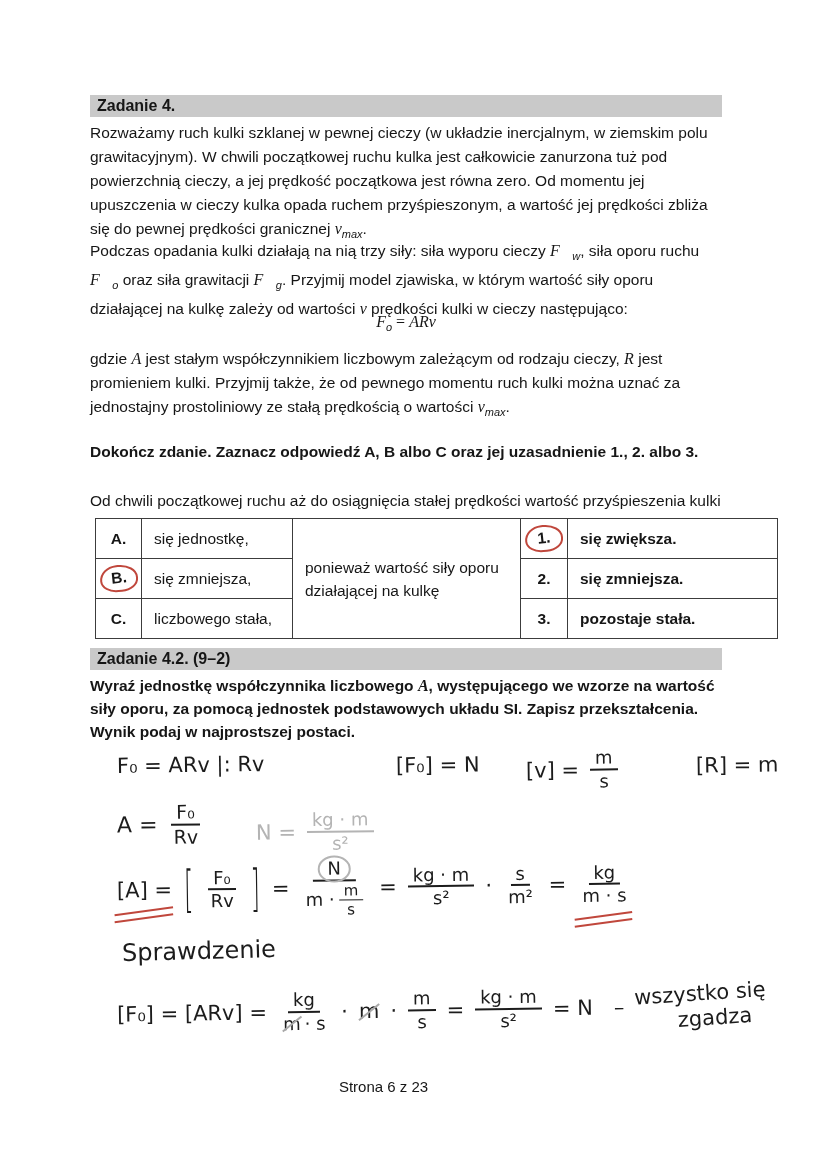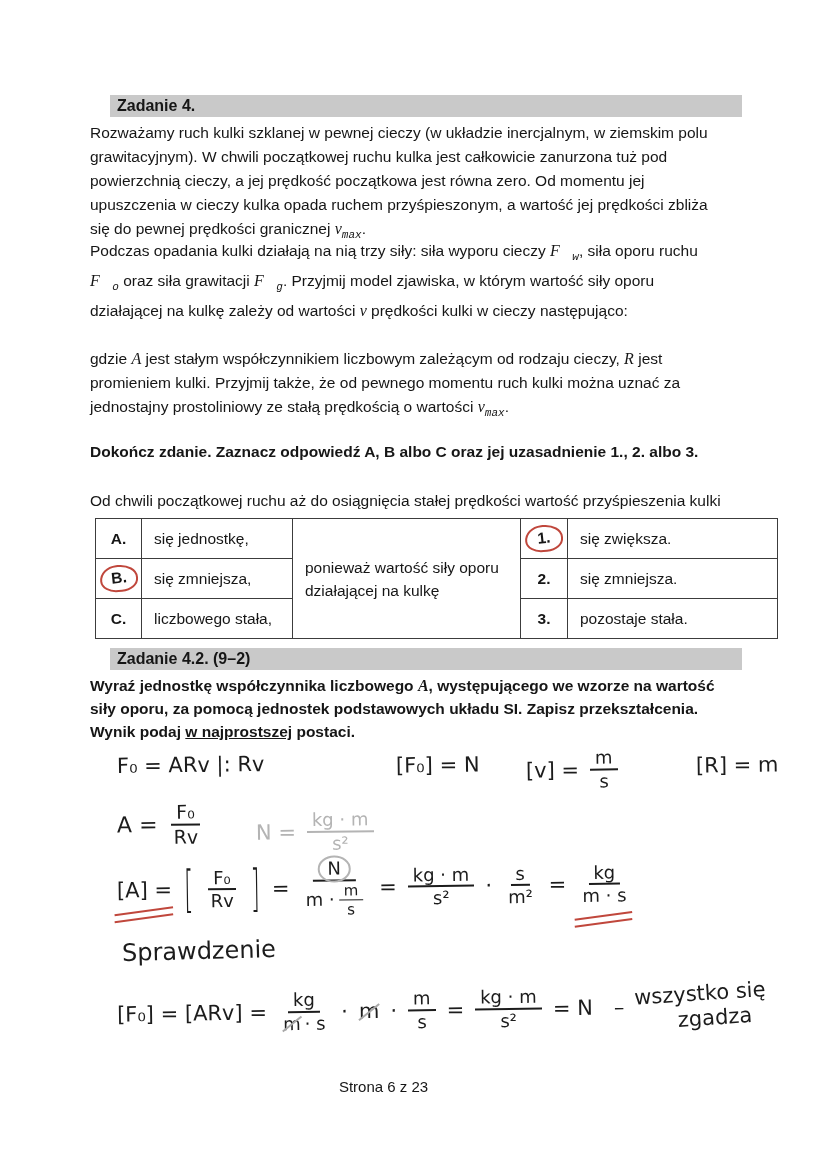--- a/index.html
+++ b/index.html
@@ -2,36 +2,36 @@
 <html lang="pl"><head>
 <meta charset="utf-8">
 <style>
   html,body{margin:0;padding:0;background:#888;}
   .page{
     position:relative;width:815px;height:1152px;background:#ffffff;
     font-family:"Liberation Sans",sans-serif;color:#161616;overflow:hidden;
     margin:0 auto;
     --bar-bg:#c9c9c9;--table-border:#3c3c3c;--red-mark:#c0473c;--pencil:#b4b4b4;--ink:#1c1c1c;
   }
-  .abs{position:absolute;left:90px;width:632px;margin-left:20px;}
+  .abs{position:absolute;left:90px;width:632px;}
   .bar{background:var(--bar-bg);font-weight:bold;font-size:16px;padding:2px 7px;width:618px;}
   p.body{font-size:15.5px;line-height:24px;margin:0;}
   .bold{font-weight:bold;}
   .mvar{font-family:"Liberation Serif",serif;font-style:italic;font-size:16px;}
-  sub.msub{font-family:Liberation Mono, monospace;font-style:italic;font-size:11px;}
+  sub.msub{font-family:Liberation Sans, sans-serif;font-style:italic;font-size:11px;}
   .formula-line{text-align:center;font-size:17px;}
-  .underl{text-decoration:underline;margin-top:20px;}
+  .underl{margin-top:20px;}
 
   
   table.ans{border-collapse:collapse;font-size:15.5px;}
   table.ans td{border:1px solid var(--table-border);height:37px;vertical-align:middle;}
   td.lab{text-align:center;font-weight:bold;}
   td.lab.c1{width:43px;}  td.lab.c4{width:44px;}
   td.txt{padding-left:12px;}
-  td.txt.c2{width:137px;} td.txt.c5{width:196px;}
+  td.txt.c2{width:137px;} td.txt.c5{width:196px;font-weight:bold;}
   td.mid{width:203px;padding:16px 12px;line-height:23px;}
   .opt-label{display:inline-block;min-width:20px;}
   .opt-label.circled{border:2px solid var(--red-mark);border-radius:50% 55% 50% 50%/60% 55% 50% 50%;padding:2px 7px 3px 7px;transform:rotate(-6deg);}
 
   
   .hand{position:absolute;left:104px;top:745px;width:680px;height:305px;
         font-family:"DejaVu Sans",sans-serif;color:var(--ink);font-size:21px;}
   .hw{position:absolute;white-space:nowrap;transform:rotate(-0.8deg);}
   .hwrow{display:inline-flex;align-items:center;gap:11px;}
   .frac{display:inline-flex;flex-direction:column;align-items:center;text-align:center;
@@ -64,20 +64,21 @@
 <div class="page" style="--bar-bg: #c9c9c9; --table-border: #3c3c3c; --red-mark: #c0473c; --pencil: #b4b4b4; --ink: #1c1c1c;">
 
   <div class="abs bar" style="top:95px">
     <span>Zadanie 4.</span>
   </div>
 
   <p class="body abs" style="top:121px"><span>Rozważamy ruch kulki szklanej w pewnej cieczy (w układzie inercjalnym, w ziemskim polu grawitacyjnym). W chwili początkowej ruchu kulka jest całkowicie zanurzona tuż pod powierzchnią cieczy, a jej prędkość początkowa jest równa zero. Od momentu jej upuszczenia w cieczy kulka opada ruchem przyśpieszonym, a wartość jej prędkości zbliża się do pewnej prędkości granicznej </span><span class="mvar">v</span><sub class="msub">max</sub><span>.</span></p>
 
   <p class="body abs" style="top:239px"><span>Podczas opadania kulki działają na nią trzy siły: siła wyporu cieczy </span><span class="mvar">F⃗</span><sub class="msub">w</sub><span>, siła oporu ruchu </span><span class="mvar">F⃗</span><sub class="msub">o</sub><span> oraz siła grawitacji </span><span class="mvar">F⃗</span><sub class="msub">g</sub><span>. Przyjmij model zjawiska, w którym wartość siły oporu działającej na kulkę zależy od wartości </span><span class="mvar">v</span><span> prędkości kulki w cieczy następująco:</span></p>
 
+  <div class="abs formula-line" style="top:312px"><span class="mvar">F</span><sub class="msub">o</sub><span class="mvar" style="font-style:normal"> = </span><span class="mvar">ARv</span></div>
 
   <p class="body abs" style="top:347px"><span>gdzie </span><span class="mvar">A</span><span> jest stałym współczynnikiem liczbowym zależącym od rodzaju cieczy, </span><span class="mvar">R</span><span> jest promieniem kulki. Przyjmij także, że od pewnego momentu ruch kulki można uznać za jednostajny prostoliniowy ze stałą prędkością o wartości </span><span class="mvar">v</span><sub class="msub">max</sub><span>.</span></p>
 
   <p class="body bold abs" style="top:440px">Dokończ zdanie. Zaznacz odpowiedź A, B albo C oraz jej uzasadnienie 1., 2. albo 3.</p>
   <p class="body abs" style="top:489px">Od chwili początkowej ruchu aż do osiągnięcia stałej prędkości wartość przyśpieszenia kulki</p>
 
   <table class="ans" style="position:absolute;left:95px;top:518px">
     <tbody>
         <tr>
       <td class="lab c1"><span class="opt-label">A.</span></td>

